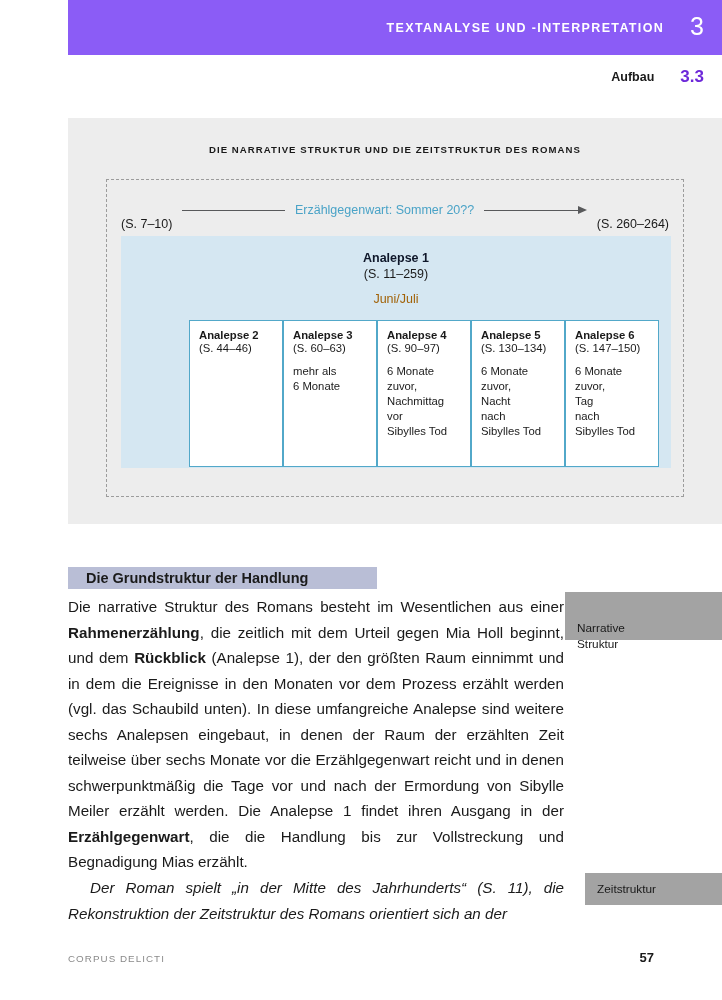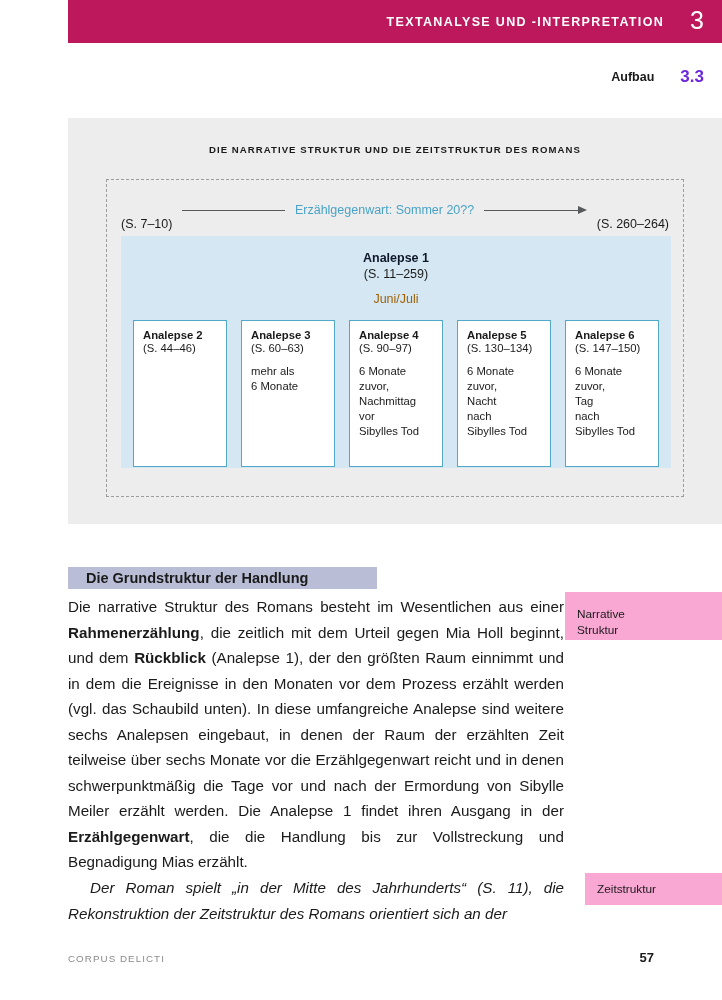--- a/index.html
+++ b/index.html
@@ -15,22 +15,22 @@
     position: relative;
     overflow: hidden;
   }
 
   
   .header-band {
     position: absolute;
     left: 68px;
     top: 0;
     width: 654px;
-    height: 43px;
-    background: #be185d;
+    height: 55px;
+    background: #8b5cf6;
     display: flex;
     align-items: center;
     justify-content: flex-end;
     box-sizing: border-box;
     padding-right: 18px;
   }
   .header-title {
     color: #ffffff;
     font-size: 12.5px;
     letter-spacing: 1.35px;
@@ -186,21 +186,21 @@
     color: #a16207;
     margin-top: 11px;
   }
 
   .sub-boxes {
     position: absolute;
     left: 12px;
     top: 84px;
     width: 526px;
     display: flex;
-    justify-content: space-between;
+    justify-content: flex-end;
   }
   .sub-box {
     width: 94px;
     height: 147px;
     background: #ffffff;
     border: 1.5px solid #52a8c9;
     box-sizing: border-box;
     padding: 8px 0 0 9px;
   }
   .sb-title {
@@ -259,23 +259,23 @@
   }
   .body-col p.indent {
     text-indent: 22px;
     font-style: italic;
   }
   .body-col b { font-weight: 700; }
 
   
   .margin-note {
     position: absolute;
-    background: #f9a8d4;
-    box-sizing: border-box;
-    padding: 14px 12px 10px 12px;
+    background: #a3a3a3;
+    box-sizing: border-box;
+    padding: 28px 12px 10px 12px;
     font-size: 11.8px;
     line-height: 1.38;
     color: #1a1a1a;
     white-space: pre-line;
   }
   .margin-note.n1 {
     left: 565px;
     top: 592px;
     width: 157px;
     height: 48px;

